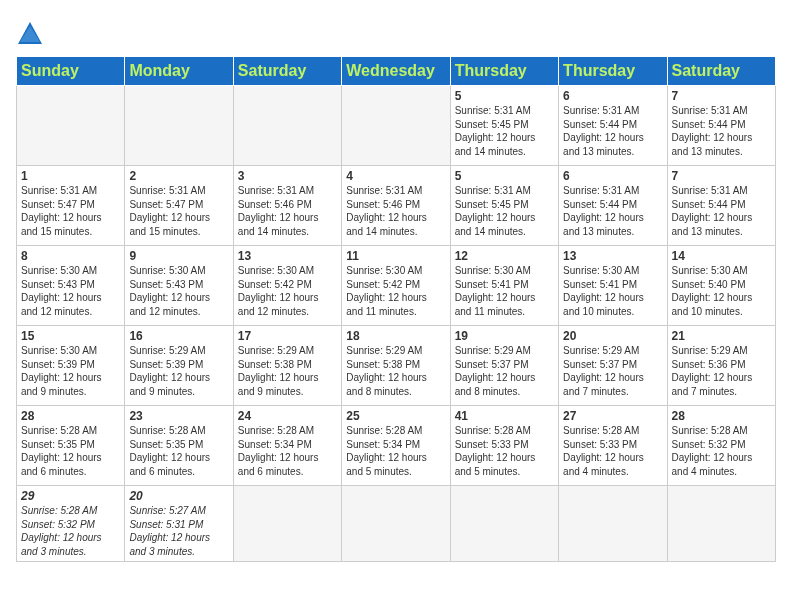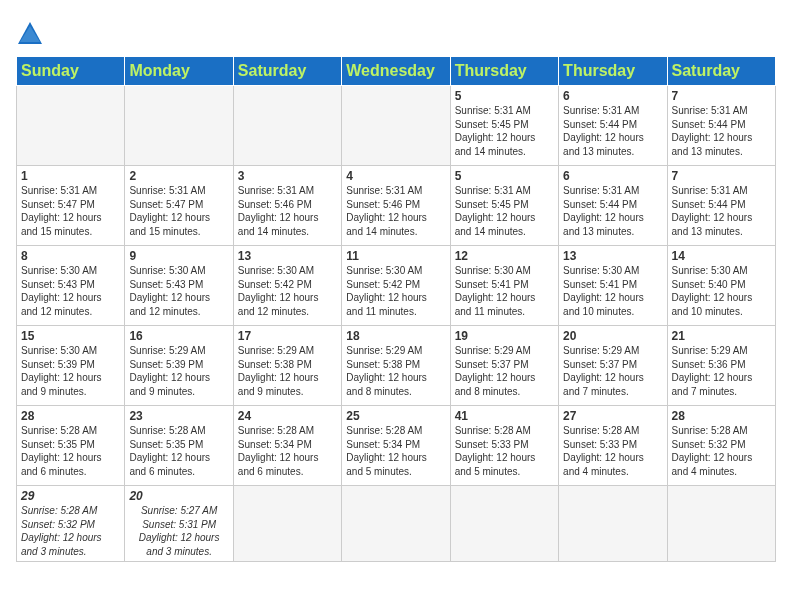--- a/index.html
+++ b/index.html
@@ -368,21 +368,21 @@
         <tr>
           <td>
             <span class="day-num">29</span>
             <div class="cell-text" style="white-space: pre-line;">Sunrise: 5:28 AM
 Sunset: 5:32 PM
 Daylight: 12 hours
 and 3 minutes.</div>
           </td>
           <td>
             <span class="day-num">20</span>
-            <div class="cell-text" style="white-space: pre-line; text-align: center;">Sunrise: 5:27 AM
+            <div class="cell-text" style="white-space: pre-line;">Sunrise: 5:27 AM
 Sunset: 5:31 PM
 Daylight: 12 hours
 and 3 minutes.</div>
           </td>
           <td class="empty"></td>
           <td class="empty"></td>
           <td class="empty"></td>
           <td class="empty"></td>
           <td class="empty"></td>
         </tr>

